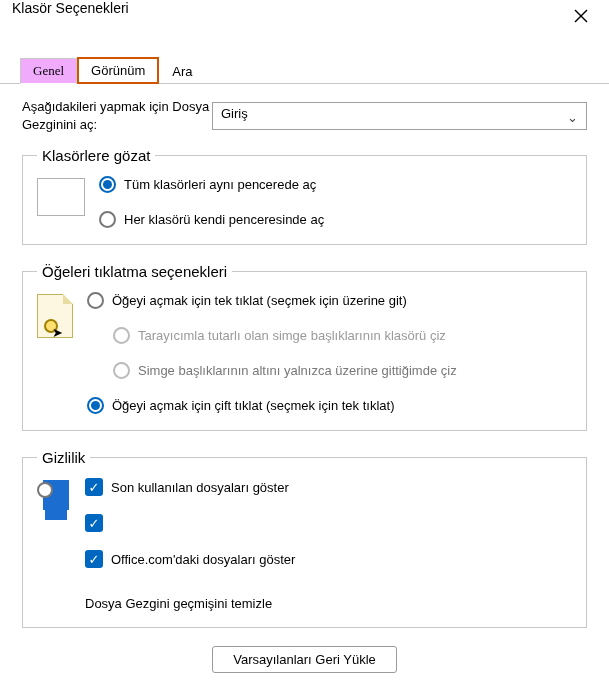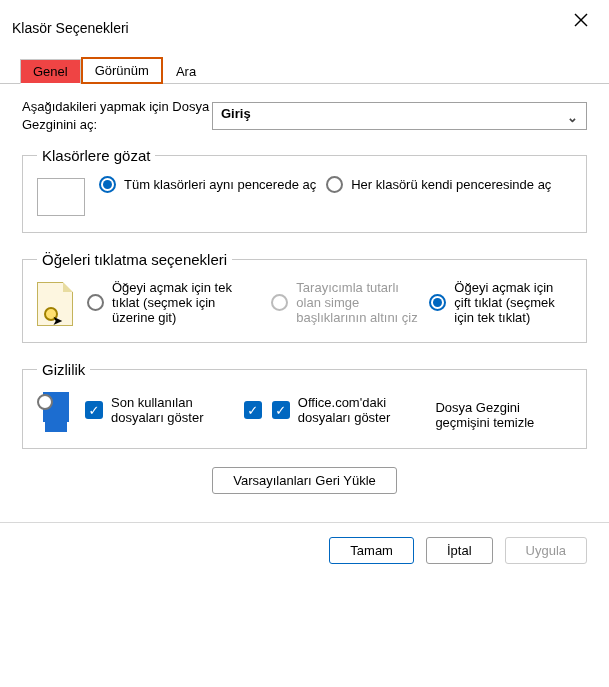--- a/index.html
+++ b/index.html
@@ -9,21 +9,21 @@
     font-size: 13px;
     background: #fff;
     color: #000;
     width: 609px;
     height: 687px;
     overflow: hidden;
   }
   .titlebar {
     display: flex;
     justify-content: space-between;
-    align-items: flex-end;
+    align-items: flex-start;
     height: 36px;
     padding: 0 12px;
   }
   .titlebar .title { font-size: 14px; }
   .close {
     font-size: 18px;
     width: 32px; height: 32px;
     display:flex; align-items:center; justify-content:center;
     cursor:pointer;
   }
@@ -38,60 +38,60 @@
   .tab {
     padding: 4px 12px;
     border: 1px solid transparent;
     position: relative;
     top: 1px;
     cursor: pointer;
   }
   .tab.active {
     border: 1px solid #c8c8c8;
     border-bottom: 1px solid #fff;
-    background: #ef4444;
+    background: #f0abfc;
+    font-family: Liberation Serif, serif;
   }
   .tab.highlight {
     border: 2px solid #d35400;
   }
   .content { padding: 14px 22px 8px 22px; }
   .row1 {
     display: flex;
     align-items: center;
     justify-content: space-between;
     margin-bottom: 14px;
   }
   .row1 .lbl { width: 190px; line-height: 1.35; }
   .select {
     flex: 1;
     height: 28px;
     border: 1px solid #a0a0a0;
     padding: 3px 28px 3px 8px;
     position: relative;
     background: #fff;
     cursor: pointer;
-    font-weight: bold;
   }
   .select .chev {
     position: absolute; right: 8px; top: 7px;
     font-size: 13px; color:#444;
   }
   fieldset {
     border: 1px solid #c8c8c8;
     margin: 10px 0 18px 0;
     padding: 12px 14px 16px 14px;
   }
   legend { padding: 0 5px; font-size: 15px; }
   .hstack { display: flex; align-items: flex-start; gap: 14px; }
   .iconbox {
     width: 48px; height: 38px;
     border: 1px solid #b0b0b0;
     margin-top: 2px;
   }
-  .options { display: flex; flex-direction: row; gap: 10px; }
+  .options { display: flex; flex-direction: column; gap: 18px; }
   .opt { display: flex; align-items: center; gap: 8px; }
   .radio {
     width: 17px; height: 17px; border-radius: 50%;
     border: 2px solid #777;
     display:inline-flex; align-items:center; justify-content:center;
     flex-shrink:0;
   }
   .radio.checked { border-color: #0067c0; }
   .radio.checked::after {
     content:""; width:9px; height:9px; border-radius:50%;
@@ -218,21 +218,25 @@
         <span class="cursor"></span>
           <span class="arrow">➤</span>
       </div>
       <div class="options">
         <label class="opt">
           <span class="radio"></span>
           <span>Öğeyi açmak için tek tıklat (seçmek için üzerine git)</span>
         </label>
         <label class="opt sub">
           <span class="radio disabled"></span>
-          <span>Tarayıcımla tutarlı olan simge başlıklarının altını çiz</span>
+          <span>Tarayıcımla tutarlı olan simge başlıklarının klasörü çiz</span>
+        </label>
+        <label class="opt sub2">
+          <span class="radio disabled"></span>
+          <span>Simge başlıklarının altını yalnızca üzerine gittiğimde çiz</span>
         </label>
         <label class="opt">
           <span class="radio checked"></span>
           <span>Öğeyi açmak için çift tıklat (seçmek için tek tıklat)</span>
         </label>
       </div>
     </div>
   </fieldset>
 
   <fieldset>

